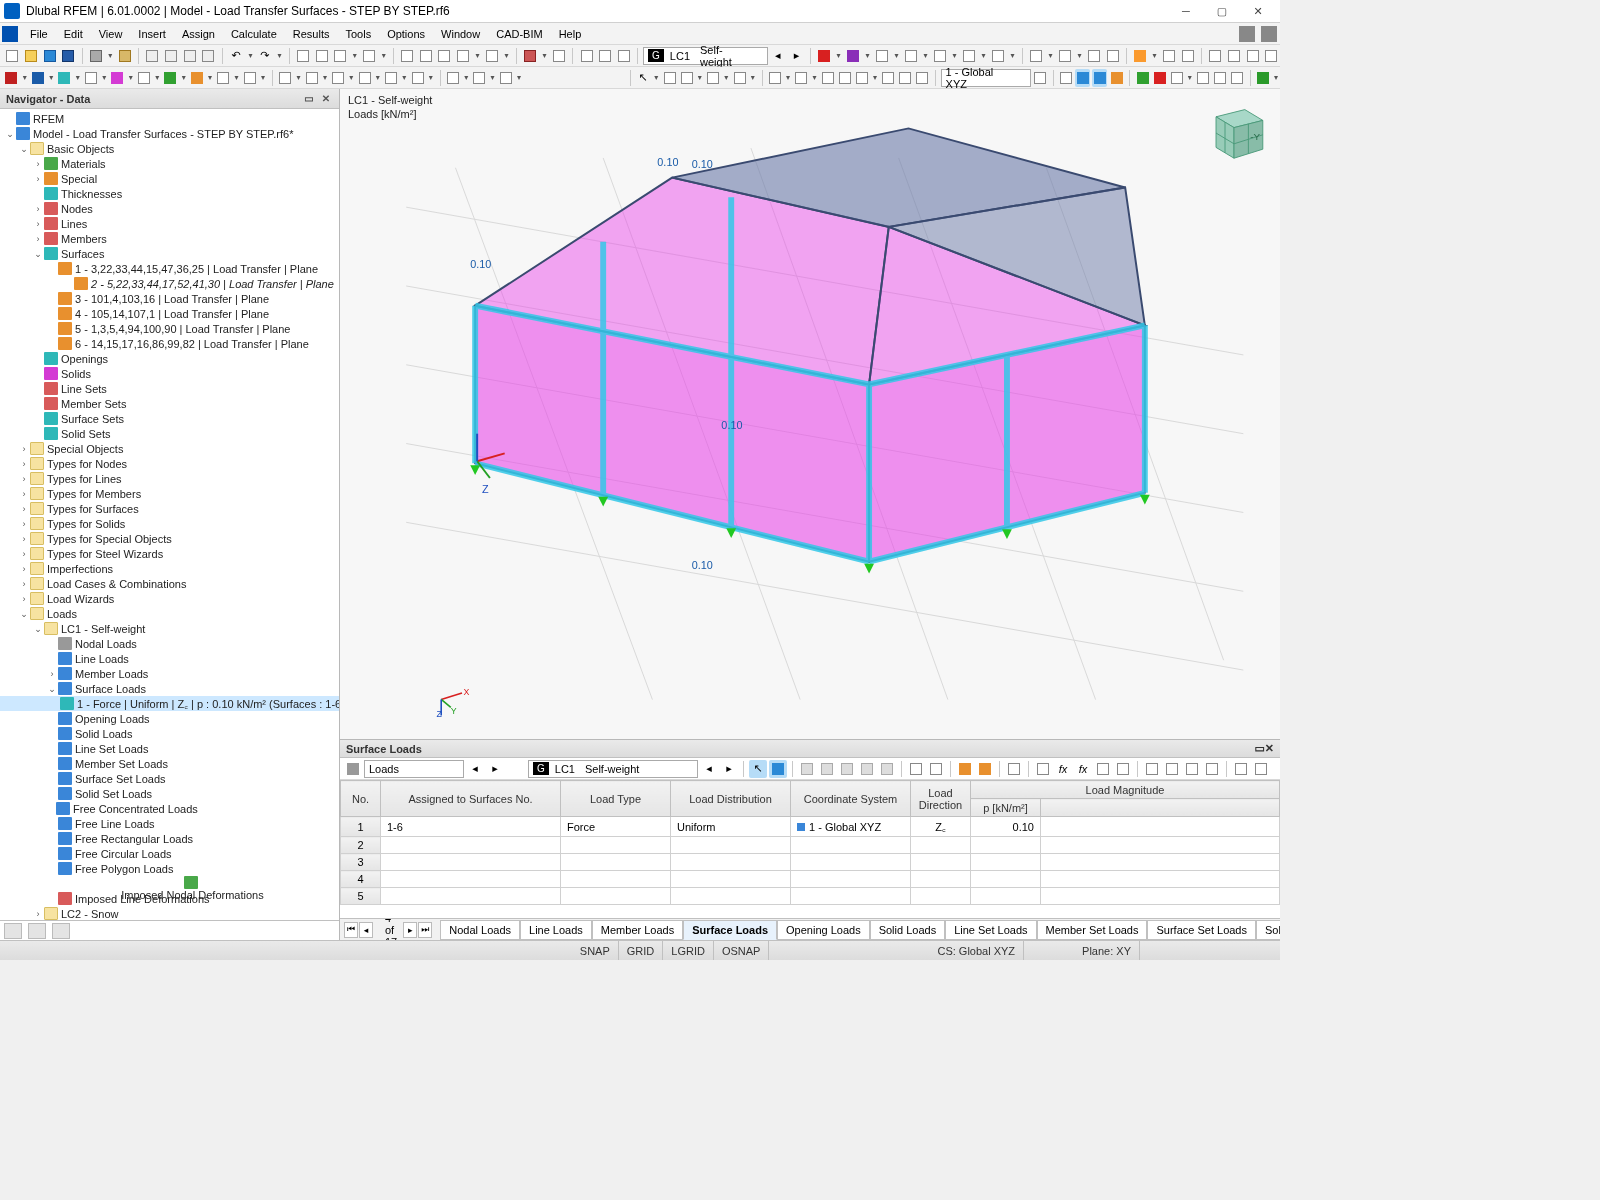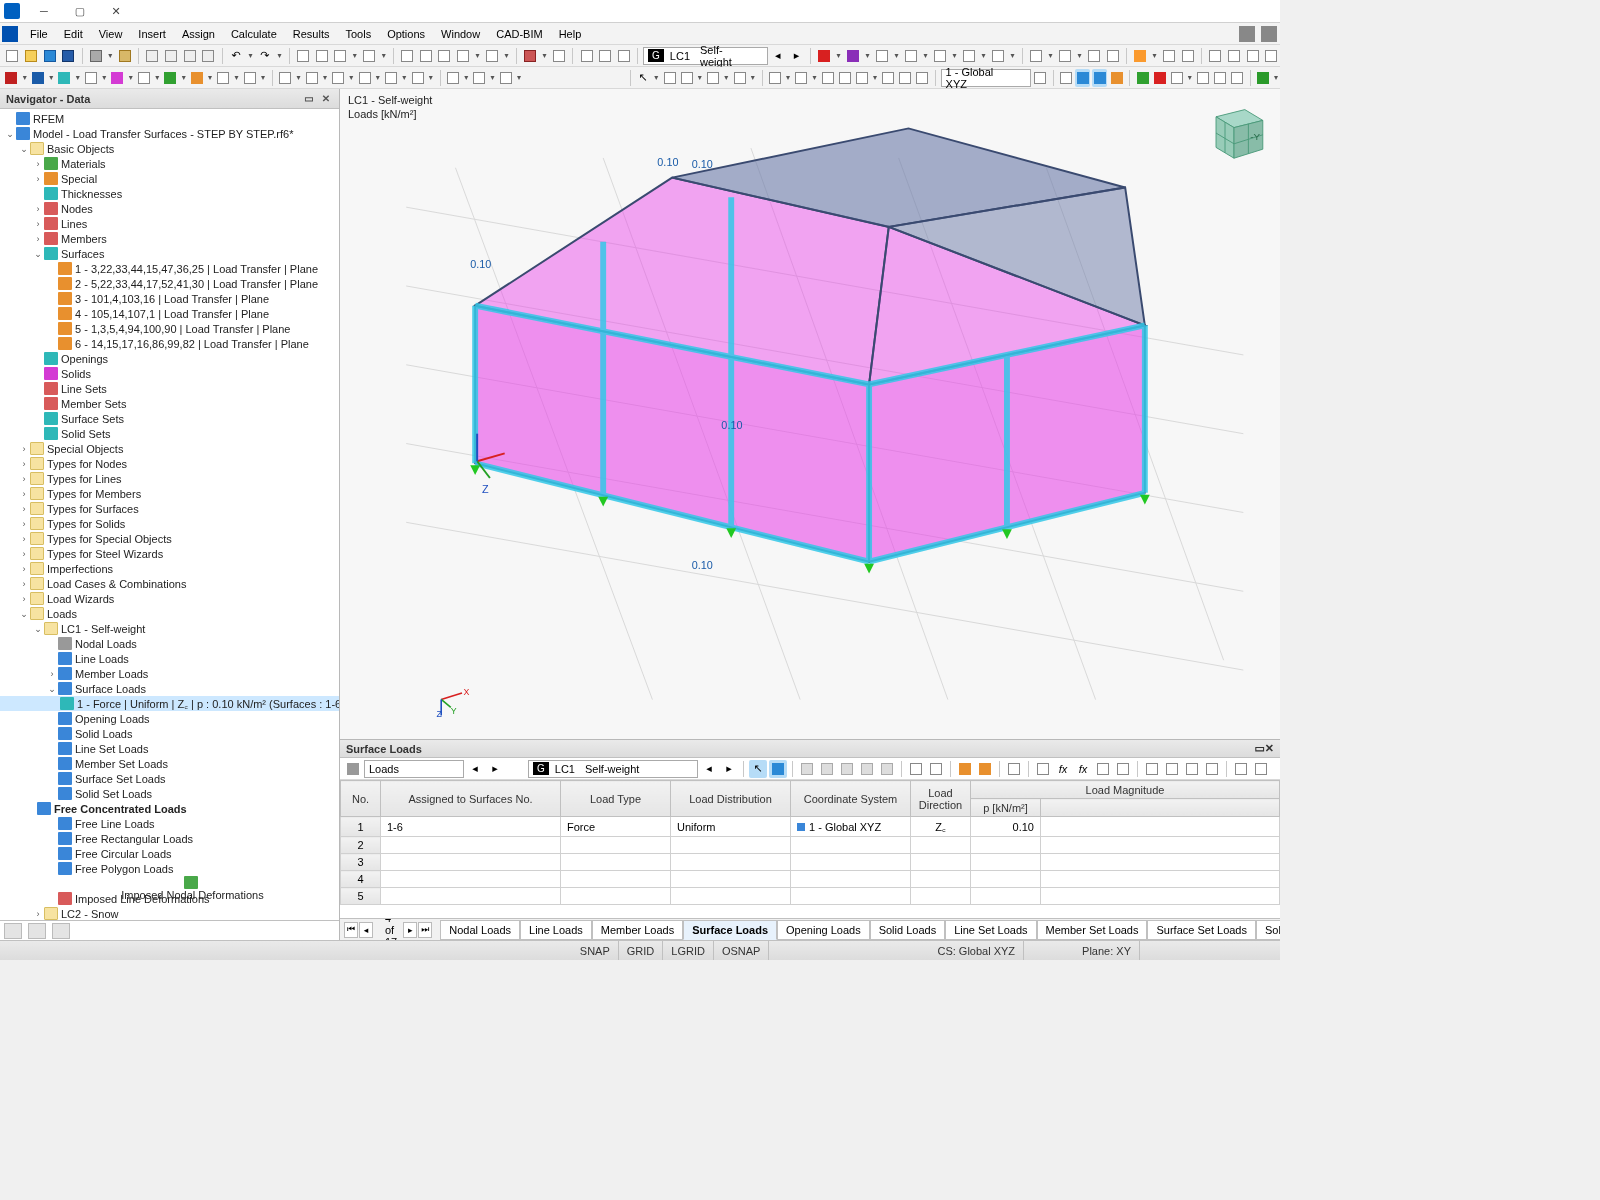--- a/index.html
+++ b/index.html
@@ -82,20 +82,21 @@
 .statusbar .cell { padding: 0 8px; border-right: 1px solid #c0c0c0; height: 100%; display: flex; align-items: center; cursor: pointer; }
 
 
 .sq { width: 12px; height: 12px; display: inline-block; }
 </style>
 </head>
 <body>
 
 <div class="titlebar">
   <span class="icon"></span>
+  <span class="title">Dlubal RFEM | 6.01.0002 | Model - Load Transfer Surfaces - STEP BY STEP.rf6</span>
   <span class="winbtn">─</span>
   <span class="winbtn">▢</span>
   <span class="winbtn close">✕</span>
 </div>
 
 <div class="menubar">
   <span class="icon"></span>
   <span id="menu-host"><span class="item">File</span><span class="item">Edit</span><span class="item">View</span><span class="item">Insert</span><span class="item">Assign</span><span class="item">Calculate</span><span class="item">Results</span><span class="item">Tools</span><span class="item">Options</span><span class="item">Window</span><span class="item">CAD-BIM</span><span class="item">Help</span></span>
   <span class="spacer"></span>
   <span class="right-icon"></span>
@@ -501,21 +502,21 @@
         <div class="tree-row" style="padding-left: 32px;">
           <span class="tree-arrow">⌄</span>
           <span class="tree-icon ic-cyan"></span>
           <span class="tree-label">Surfaces</span>
         </div>
         <div class="tree-row" style="padding-left: 46px;">
           <span class="tree-arrow"></span>
           <span class="tree-icon ic-orange"></span>
           <span class="tree-label">1 - 3,22,33,44,15,47,36,25 | Load Transfer | Plane</span>
         </div>
-        <div class="tree-row" style="padding-left: 46px;">
+        <div class="tree-row" style="padding-left: 62px; font-style: italic;">
           <span class="tree-arrow"></span>
           <span class="tree-icon ic-orange"></span>
           <span class="tree-label">2 - 5,22,33,44,17,52,41,30 | Load Transfer | Plane</span>
         </div>
         <div class="tree-row" style="padding-left: 46px;">
           <span class="tree-arrow"></span>
           <span class="tree-icon ic-orange"></span>
           <span class="tree-label">3 - 101,4,103,16 | Load Transfer | Plane</span>
         </div>
         <div class="tree-row" style="padding-left: 46px;">
@@ -676,21 +677,21 @@
         <div class="tree-row" style="padding-left: 46px;">
           <span class="tree-arrow"></span>
           <span class="tree-icon ic-blue"></span>
           <span class="tree-label">Surface Set Loads</span>
         </div>
         <div class="tree-row" style="padding-left: 46px;">
           <span class="tree-arrow"></span>
           <span class="tree-icon ic-blue"></span>
           <span class="tree-label">Solid Set Loads</span>
         </div>
-        <div class="tree-row" style="padding-left: 25px; font-weight: bold;">
+        <div class="tree-row" style="padding-left: 44px;">
           <span class="tree-arrow"></span>
           <span class="tree-icon ic-blue"></span>
           <span class="tree-label">Free Concentrated Loads</span>
         </div>
         <div class="tree-row" style="padding-left: 46px;">
           <span class="tree-arrow"></span>
           <span class="tree-icon ic-blue"></span>
           <span class="tree-label">Free Line Loads</span>
         </div>
         <div class="tree-row" style="padding-left: 46px;">

